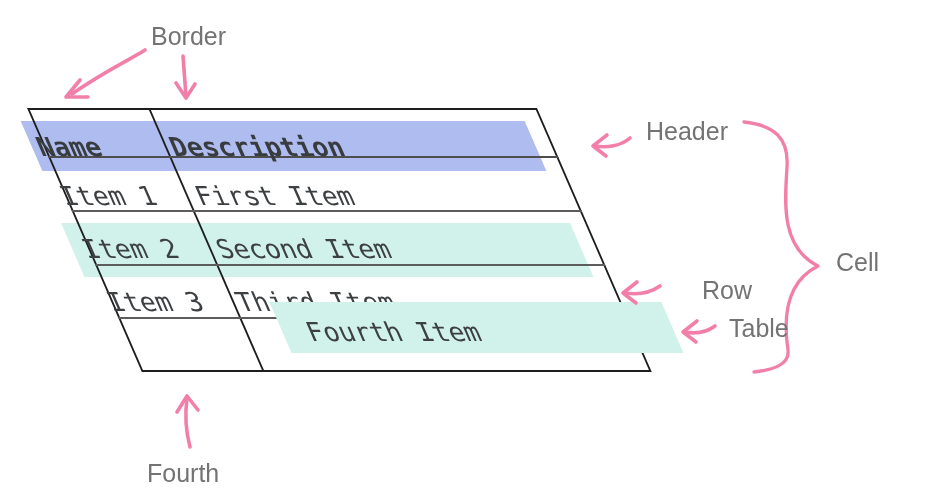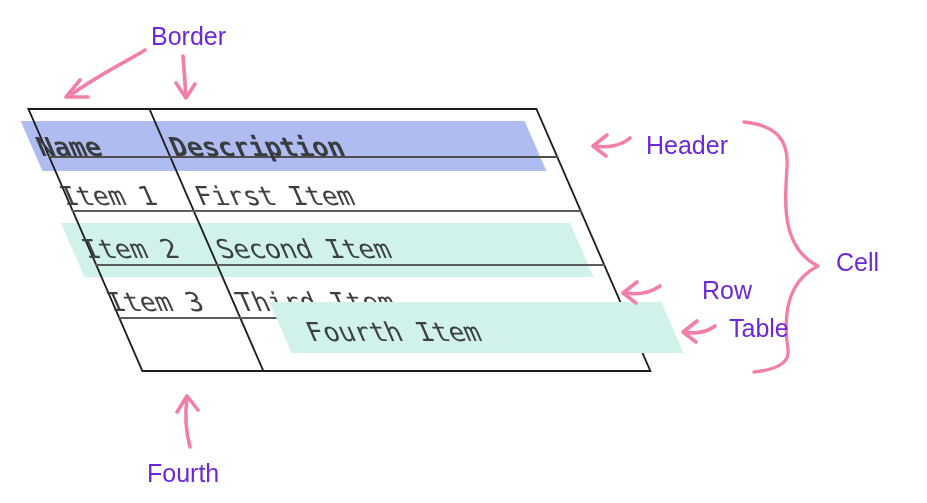--- a/index.html
+++ b/index.html
@@ -56,26 +56,26 @@
   .t-first{left:131px;top:75px;}
   .t-item2{left:-5px;top:128px;}
   .t-second{left:129px;top:128px;}
   .t-item3{left:-3px;top:181px;}
   .t-third{left:126px;top:181px;}
   .t-fourth{left:25px;top:17px;z-index:4;}
   
   .lbl{
     position:absolute;
     font-size:25px;line-height:1.15;
-    color:#6d28d9;
+    color:#737373;
     white-space:nowrap;
     z-index:6;
   }
   .lbl-border{left:151px;top:22px;}
-  .lbl-header{left:646px;top:131px;}
+  .lbl-header{left:646px;top:117px;}
   .lbl-table{left:836px;top:248px;}
   .lbl-row{left:702px;top:276px;}
   .lbl-cell{left:729px;top:314px;}
   .lbl-column{left:147px;top:459px;}
   
   .annot{
     position:absolute;left:0;top:0;
     z-index:5;
     pointer-events:none;
   }

